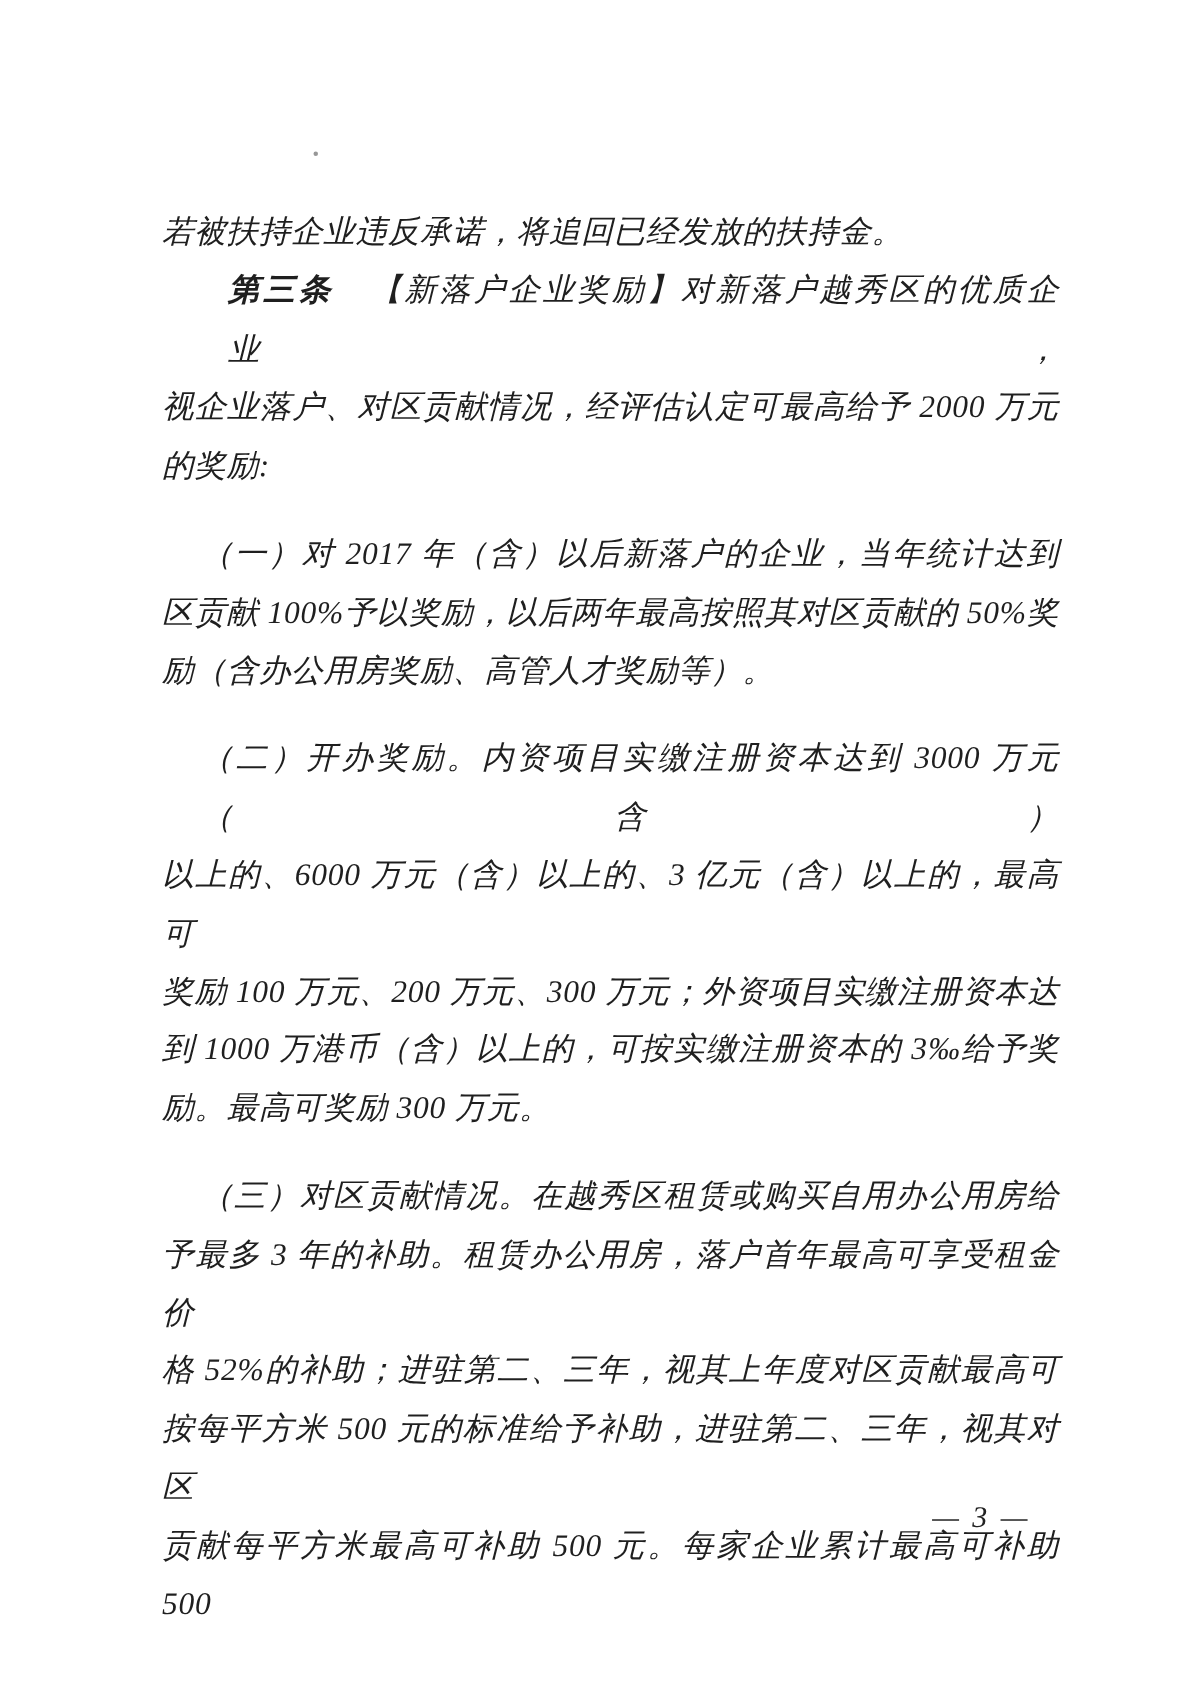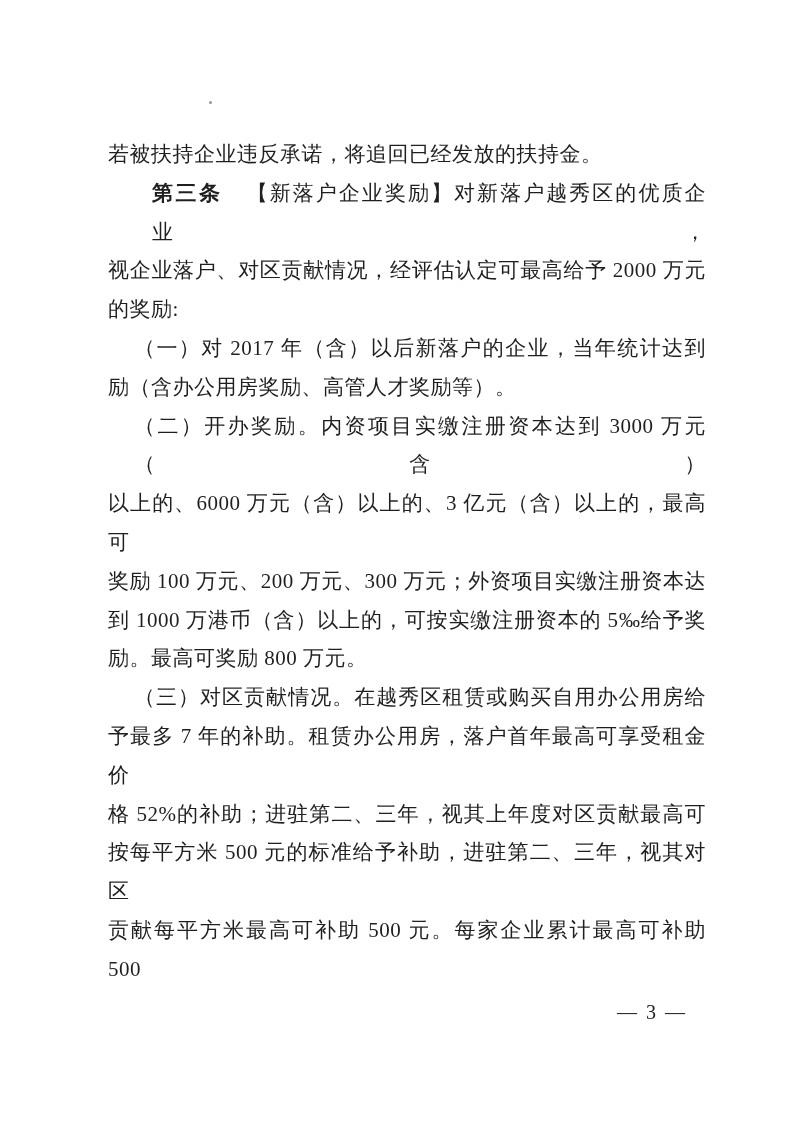--- a/index.html
+++ b/index.html
@@ -8,20 +8,21 @@
     background: #ffffff;
   }
   .page {
     position: relative;
     width: 800px;
     height: 1124px;
     background: #ffffff;
     overflow: hidden;
     font-family: "Liberation Serif", "DejaVu Serif", serif;
     color: #1f1f1f;
+    font-style: italic;
   }
   .doc-body {
     position: absolute;
     left: 108px;
     top: 135px;
     width: 598px;
     font-size: 21px;
     line-height: 38.8px;
     letter-spacing: 0.5px;
   }
@@ -30,21 +31,21 @@
     text-justify: inter-character;
     white-space: normal;
   }
   
   .jl { text-align-last: justify; }
   
   .el { text-align-last: left; }
   
   .ind-term { padding-left: 44px; }
   
-  .ind-paren { padding-left: 26px; }
+  .ind-paren { padding-left: 26px; margin-top: 20px; }
   .term {
     font-weight: 700;
     font-family: "Liberation Sans", "DejaVu Sans", sans-serif;
     margin-right: 24px;
     letter-spacing: 1px;
   }
   .page-num {
     position: absolute;
     top: 1001px;
     right: 113px;
@@ -71,30 +72,31 @@
   <div class="scan-dot"></div>
 
   <div class="doc-body">
     <div class="line el">若被扶持企业违反承诺，将追回已经发放的扶持金。</div>
 
     <div class="line jl ind-term"><span class="term">第三条</span><span>【新落户企业奖励】对新落户越秀区的优质企业，</span></div>
     <div class="line jl">视企业落户、对区贡献情况，经评估认定可最高给予 2000 万元</div>
     <div class="line el">的奖励:</div>
 
     <div class="line jl ind-paren">（一）对 2017 年（含）以后新落户的企业，当年统计达到</div>
+    <div class="line jl">区贡献 100%予以奖励，以后两年最高按照其对区贡献的 50%奖</div>
     <div class="line el">励（含办公用房奖励、高管人才奖励等）。</div>
 
     <div class="line jl ind-paren">（二）开办奖励。内资项目实缴注册资本达到 3000 万元（含）</div>
     <div class="line jl">以上的、6000 万元（含）以上的、3 亿元（含）以上的，最高可</div>
     <div class="line jl">奖励 100 万元、200 万元、300 万元；外资项目实缴注册资本达</div>
-    <div class="line jl">到 1000 万港币（含）以上的，可按实缴注册资本的 5‰给予奖</div>
-    <div class="line el">励。最高可奖励 800 万元。</div>
+    <div class="line jl">到 1000 万港币（含）以上的，可按实缴注册资本的 3‰给予奖</div>
+    <div class="line el">励。最高可奖励 300 万元。</div>
 
     <div class="line jl ind-paren">（三）对区贡献情况。在越秀区租赁或购买自用办公用房给</div>
-    <div class="line jl">予最多 7 年的补助。租赁办公用房，落户首年最高可享受租金价</div>
+    <div class="line jl">予最多 3 年的补助。租赁办公用房，落户首年最高可享受租金价</div>
     <div class="line jl">格 52%的补助；进驻第二、三年，视其上年度对区贡献最高可</div>
     <div class="line jl">按每平方米 500 元的标准给予补助，进驻第二、三年，视其对区</div>
     <div class="line jl">贡献每平方米最高可补助 500 元。每家企业累计最高可补助 500</div>
 
   </div>
 
   <div class="page-num">— 3 —</div>
 
 </div>
 

